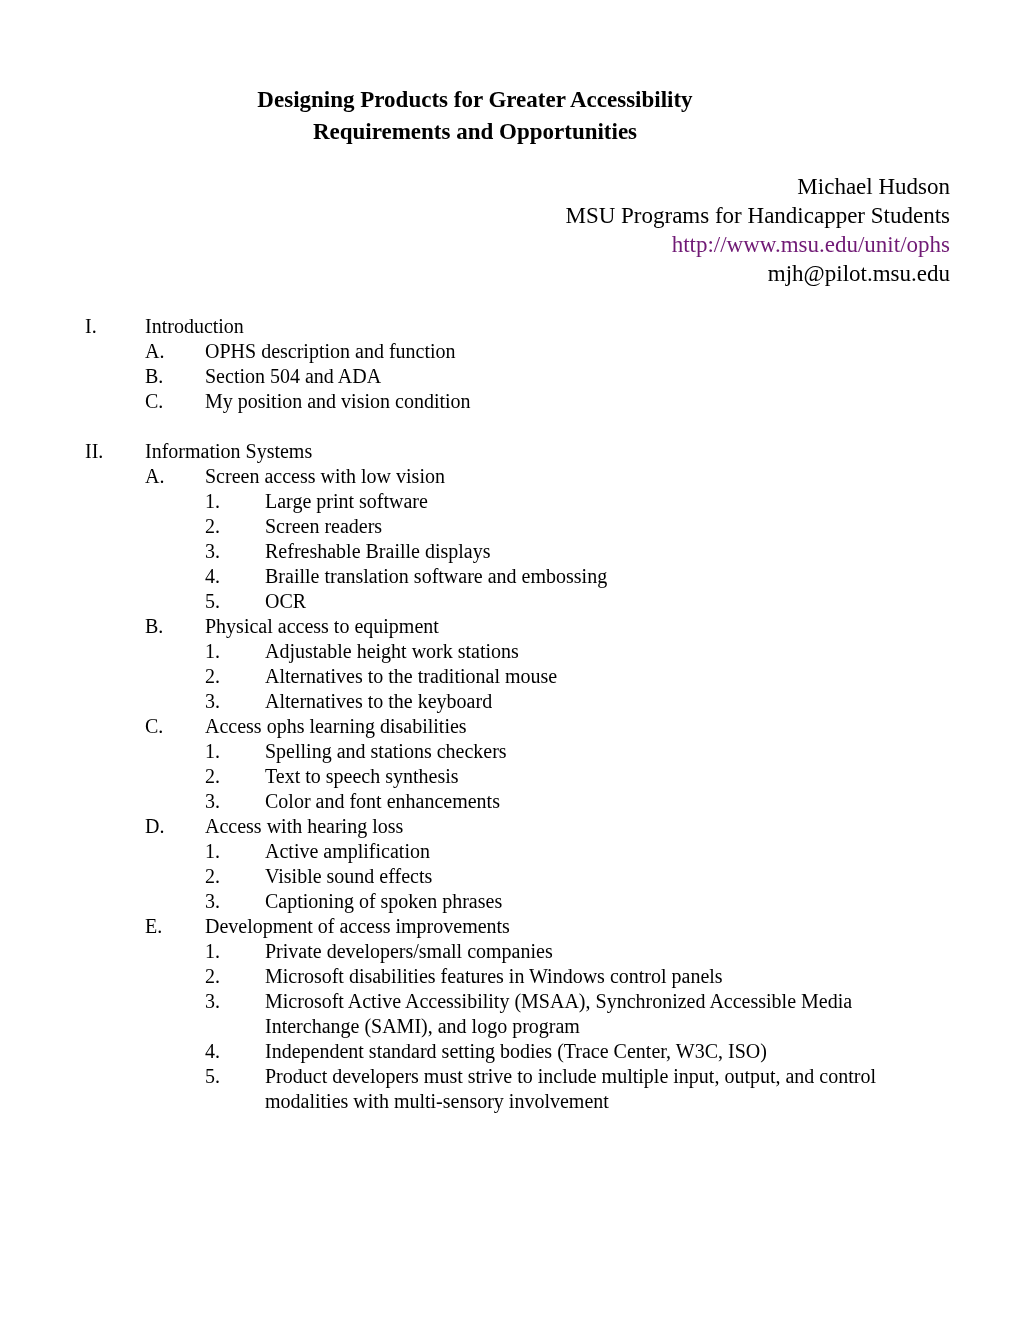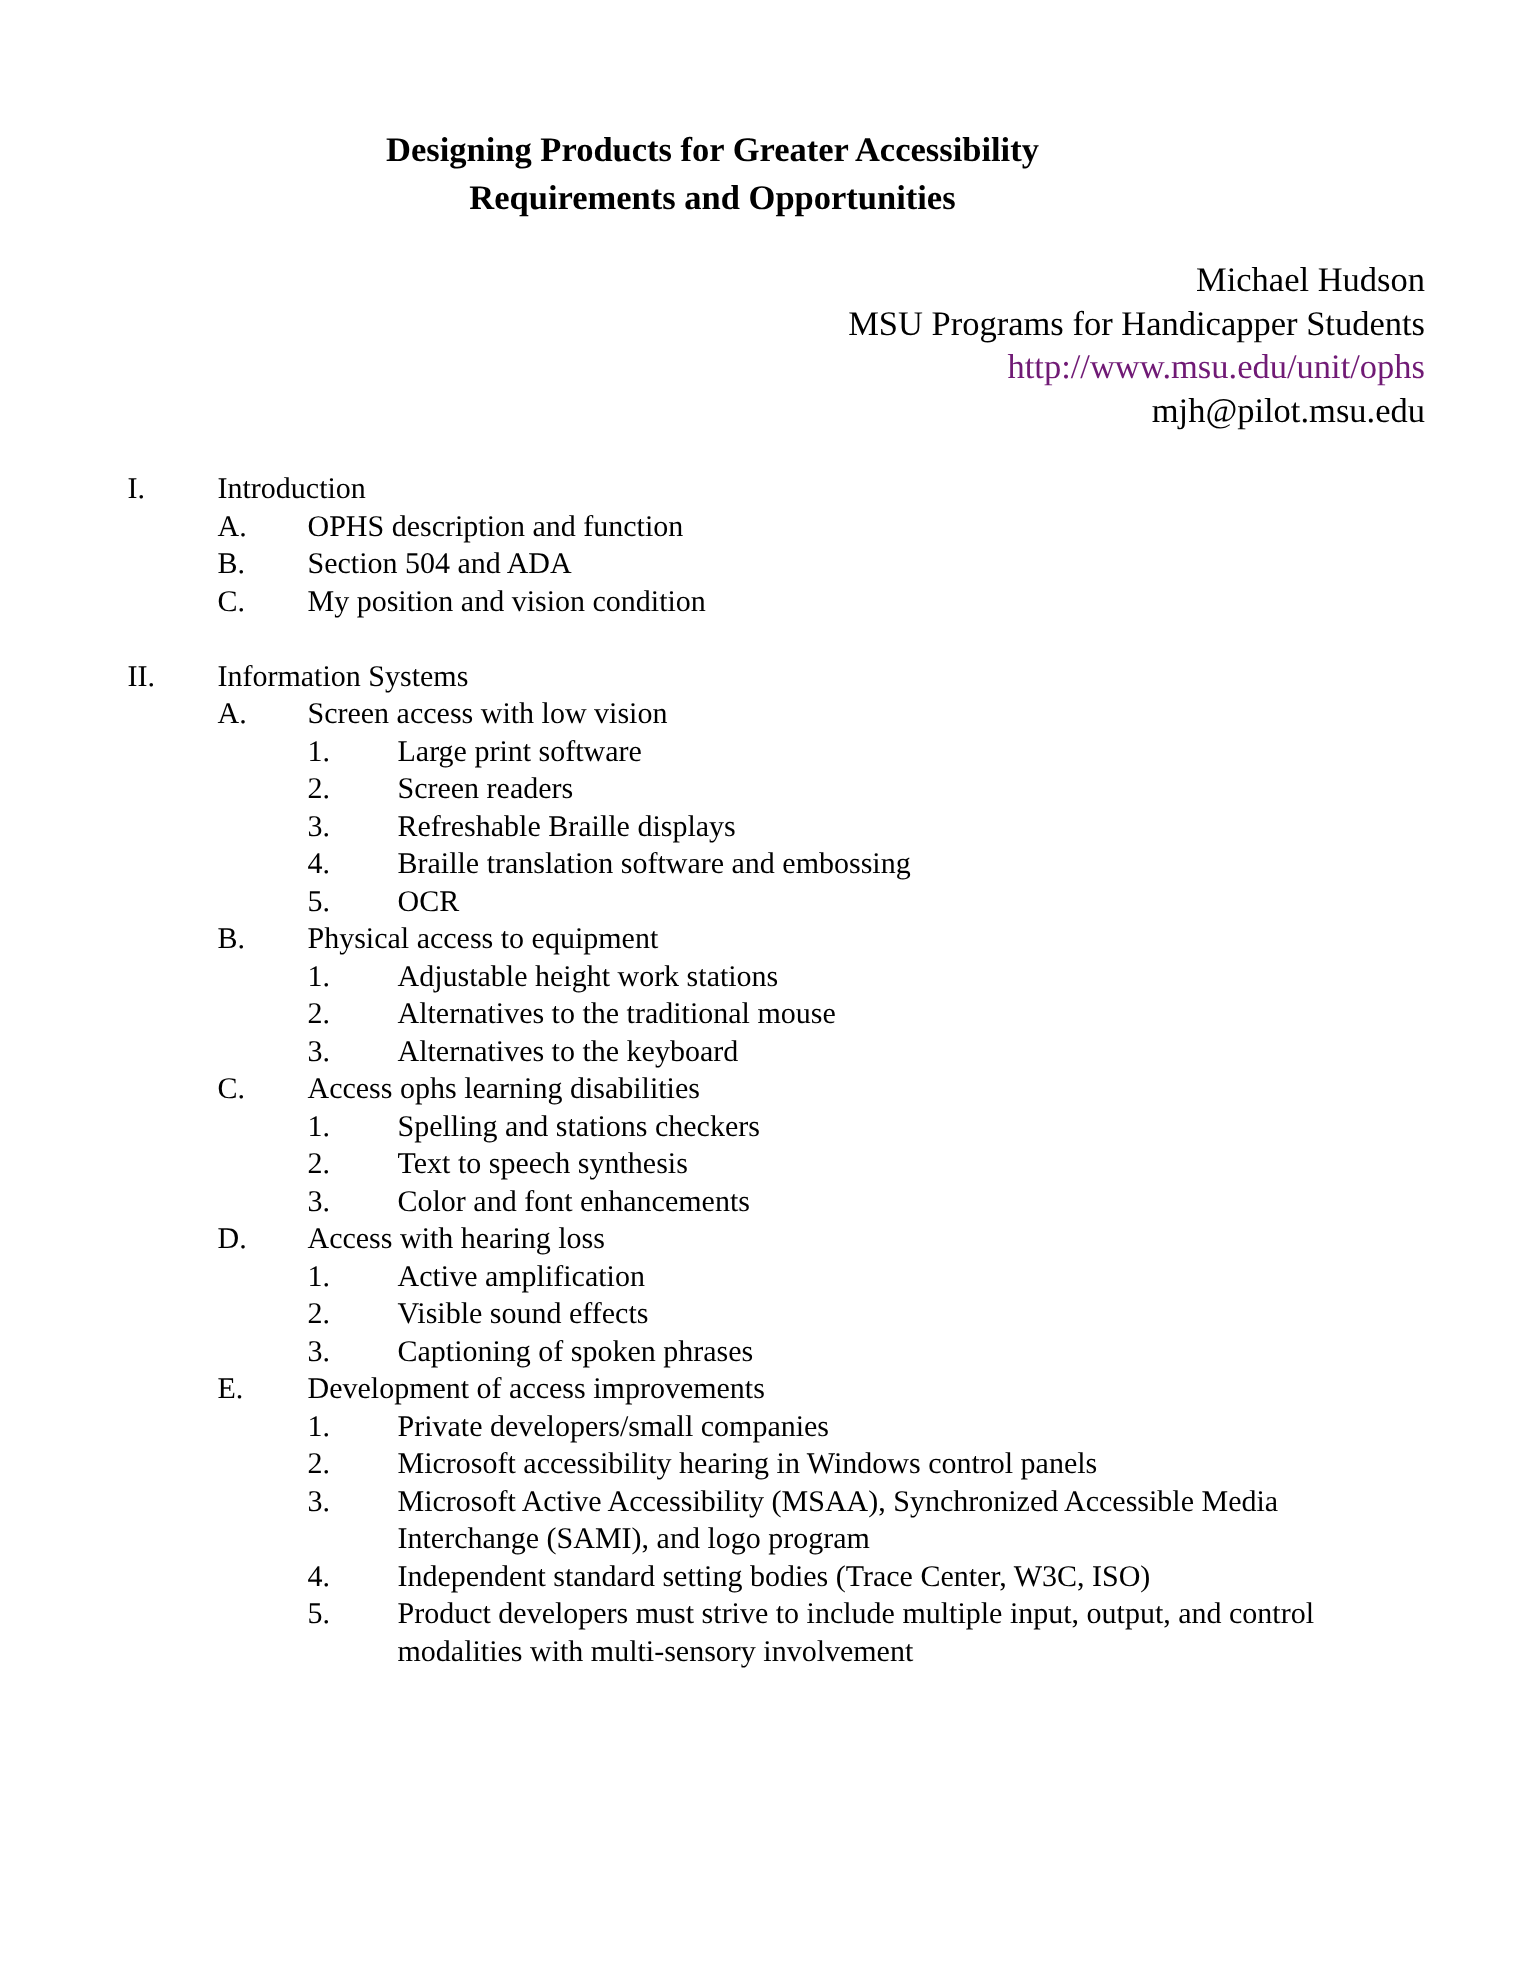--- a/index.html
+++ b/index.html
@@ -171,21 +171,21 @@
       <div class="row lvl2">
       <span class="num">E.</span>
       <span class="txt">Development of access improvements</span>
     </div>
       <div class="row lvl3">
       <span class="num">1.</span>
       <span class="txt">Private developers/small companies</span>
     </div>
       <div class="row lvl3">
       <span class="num">2.</span>
-      <span class="txt">Microsoft accessibility hearing in Windows control panels</span>
+      <span class="txt">Microsoft disabilities features in Windows control panels</span>
     </div>
       <div class="row lvl3">
       <span class="num">3.</span>
       <span class="txt">Microsoft Active Accessibility (MSAA), Synchronized Accessible Media</span>
     </div>
       <div class="row lvl3">
       <span class="num"></span>
       <span class="txt">Interchange (SAMI), and logo program</span>
     </div>
       <div class="row lvl3">

